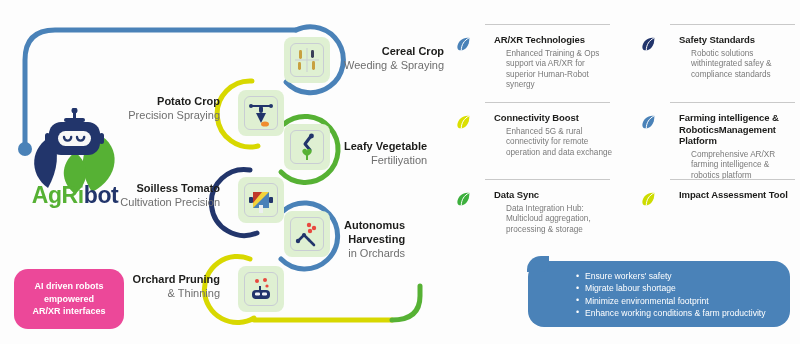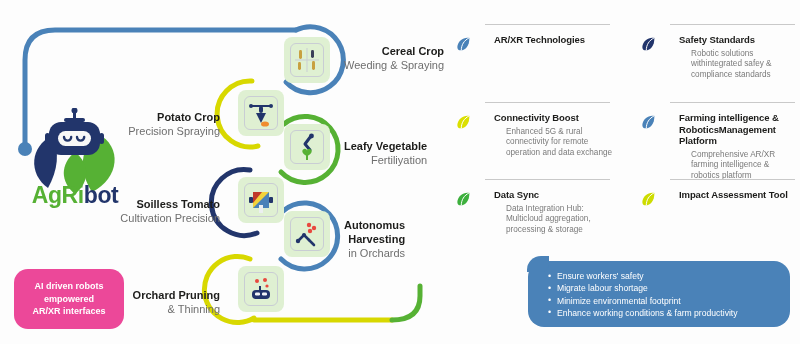--- a/index.html
+++ b/index.html
@@ -35,21 +35,21 @@
     content:""; position:absolute; right:-1px; top:-6px; width:20px; height:16px;
     background:#4a82b8; border-radius:0 8px 0 14px; z-index:-1;
   }
   .callout span { position:relative; z-index:2; padding:0 6px; }
 
   
   .node-label { position:absolute; }
   .node-label .t { font-size:11px; font-weight:700; color:#1d1d1b; line-height:14px; }
   .node-label .s { font-size:11px; font-weight:400; color:#6e6e6e; line-height:14px; }
   .node-label.right { text-align:right; }
-  .node-label.left  { text-align:right;margin-top:16px; }
+  .node-label.left  { text-align:right; }
 
   
   .node-icon {
     position:absolute; width:46px; height:46px; border-radius:8px;
     background:#dff0d2; display:flex; align-items:center; justify-content:center;
   }
   .node-icon .frame {
     position:absolute; left:6px; top:6px; width:34px; height:34px;
     border:1px solid #c9cdd4; border-radius:6px;
   }
@@ -66,21 +66,21 @@
     letter-spacing:-.1px;
   }
   .card p {
     font-size:8.2px; font-weight:400; color:#7a7a7a; line-height:10.6px;
     margin-top:3px; margin-left:12px;
   }
 
   
   .benefits {
     position:absolute; left:528px; top:261px; width:262px; height:66px;
-    background:#4a82b8; border-radius:16px; color:#fff;
+    background:#4a82b8; border-radius:16px; color:#fff;padding-left:28px;
   }
   .benefits::before{
     content:""; position:absolute; left:-1px; top:-5px; width:22px; height:16px;
     background:#4a82b8; border-radius:14px 0 8px 0; z-index:0;
   }
   .benefits ul { list-style:none; padding:9px 10px 0 20px; position:relative; z-index:2; }
   .benefits li { font-size:8.6px; line-height:12.3px; position:relative; padding-left:9px; }
   .benefits li::before{
     content:"\2022"; position:absolute; left:0; top:-.5px; font-size:9px;
   }
@@ -254,20 +254,21 @@
 
     <div class="card" style="left:0; top:0;">
       <div class="divider"></div>
       <div class="row">
         <svg class="leafico" viewBox="0 0 20 20">
           <path d="M16,3 C16,12 12,17 6,17 C3,17 2,14 3,11 C5,5 10,3 16,3 Z" fill="#4a82b8"></path>
           <path d="M16,3 C10,6 7,11 7,17" fill="none" stroke="#ffffff" stroke-width="1.1"></path>
         </svg>
         <div class="body">
           <h3>AR/XR Technologies</h3>
+          <p>Enhanced Training &amp; Ops support via AR/XR for superior Human-Robot synergy</p>
         </div>
       </div>
     </div>
 
     <div class="card" style="left:185px; top:0;">
       <div class="divider"></div>
       <div class="row">
         <svg class="leafico" viewBox="0 0 20 20">
           <path d="M16,3 C16,12 12,17 6,17 C3,17 2,14 3,11 C5,5 10,3 16,3 Z" fill="#22356b"></path>
           <path d="M16,3 C10,6 7,11 7,17" fill="none" stroke="#ffffff" stroke-width="1.1"></path>

